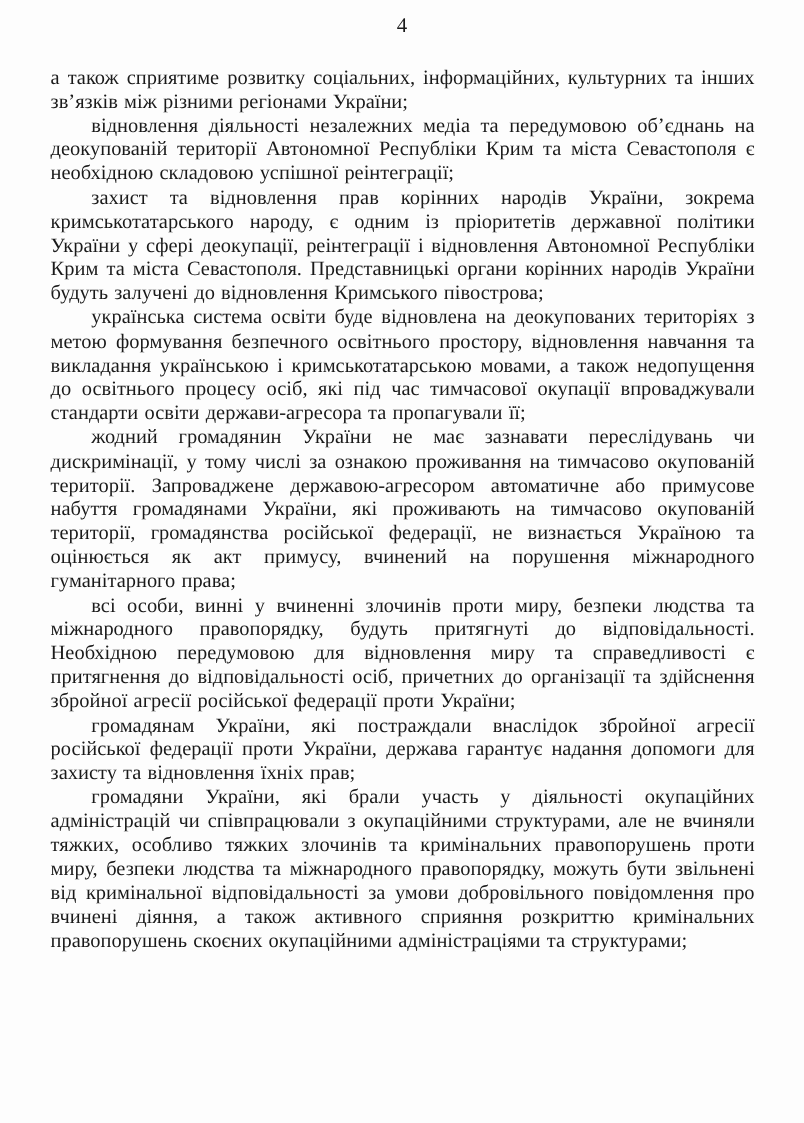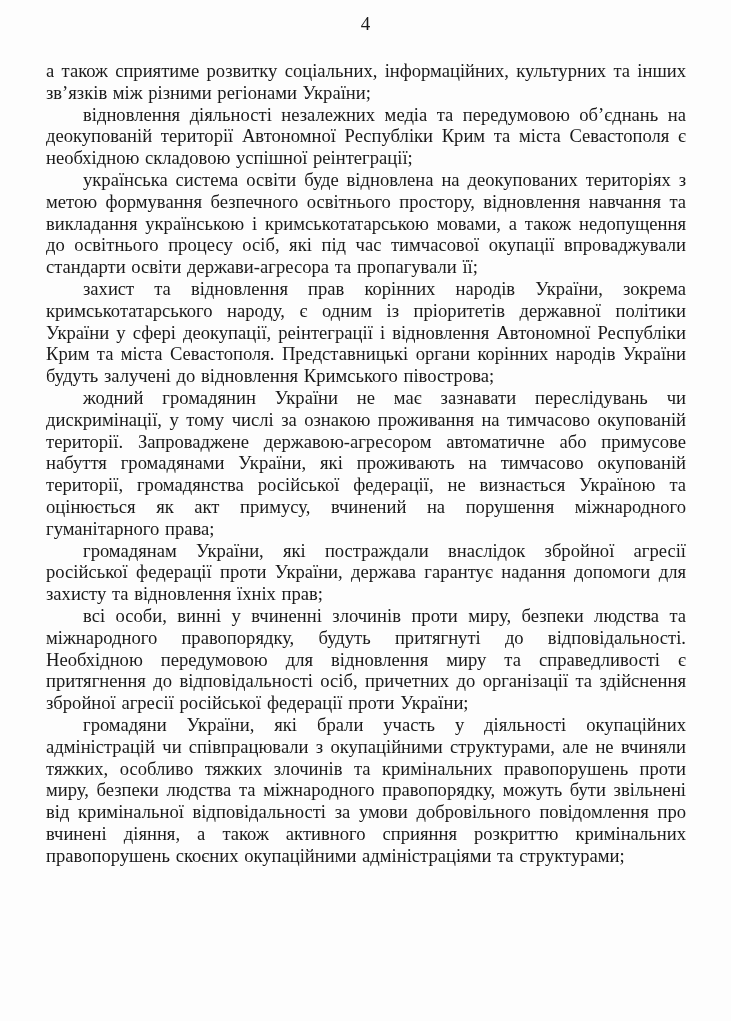--- a/index.html
+++ b/index.html
@@ -43,20 +43,20 @@
 </style>
 </head>
 <body>
 
 <div class="page">
   <div class="page-number">4</div>
 
   <div class="body-text">
     <p class="para no-indent">а також сприятиме розвитку соціальних, інформаційних, культурних та інших зв’язків між різними регіонами України;</p>
     <p class="para">відновлення діяльності незалежних медіа та передумовою об’єднань на деокупованій території Автономної Республіки Крим та міста Севастополя є необхідною складовою успішної реінтеграції;</p>
+    <p class="para">захист та відновлення прав корінних народів України, зокрема кримськотатарського народу, є одним із пріоритетів державної політики України у сфері деокупації, реінтеграції і відновлення Автономної Республіки Крим та міста Севастополя. Представницькі органи корінних народів України будуть залучені до відновлення Кримського півострова;</p>
     <p class="para">українська система освіти буде відновлена на деокупованих територіях з метою формування безпечного освітнього простору, відновлення навчання та викладання українською і кримськотатарською мовами, а також недопущення до освітнього процесу осіб, які під час тимчасової окупації впроваджували стандарти освіти держави-агресора та пропагували її;</p>
-    <p class="para">захист та відновлення прав корінних народів України, зокрема кримськотатарського народу, є одним із пріоритетів державної політики України у сфері деокупації, реінтеграції і відновлення Автономної Республіки Крим та міста Севастополя. Представницькі органи корінних народів України будуть залучені до відновлення Кримського півострова;</p>
     <p class="para">жодний громадянин України не має зазнавати переслідувань чи дискримінації, у тому числі за ознакою проживання на тимчасово окупованій території. Запроваджене державою-агресором автоматичне або примусове набуття громадянами України, які проживають на тимчасово окупованій території, громадянства російської федерації, не визнається Україною та оцінюється як акт примусу, вчинений на порушення міжнародного гуманітарного права;</p>
+    <p class="para">всі особи, винні у вчиненні злочинів проти миру, безпеки людства та міжнародного правопорядку, будуть притягнуті до відповідальності. Необхідною передумовою для відновлення миру та справедливості є притягнення до відповідальності осіб, причетних до організації та здійснення збройної агресії російської федерації проти України;</p>
     <p class="para">громадянам України, які постраждали внаслідок збройної агресії російської федерації проти України, держава гарантує надання допомоги для захисту та відновлення їхніх прав;</p>
-    <p class="para">всі особи, винні у вчиненні злочинів проти миру, безпеки людства та міжнародного правопорядку, будуть притягнуті до відповідальності. Необхідною передумовою для відновлення миру та справедливості є притягнення до відповідальності осіб, причетних до організації та здійснення збройної агресії російської федерації проти України;</p>
     <p class="para">громадяни України, які брали участь у діяльності окупаційних адміністрацій чи співпрацювали з окупаційними структурами, але не вчиняли тяжких, особливо тяжких злочинів та кримінальних правопорушень проти миру, безпеки людства та міжнародного правопорядку, можуть бути звільнені від кримінальної відповідальності за умови добровільного повідомлення про вчинені діяння, а також активного сприяння розкриттю кримінальних правопорушень скоєних окупаційними адміністраціями та структурами;</p>
   </div>
 </div>
 
 </body></html>

